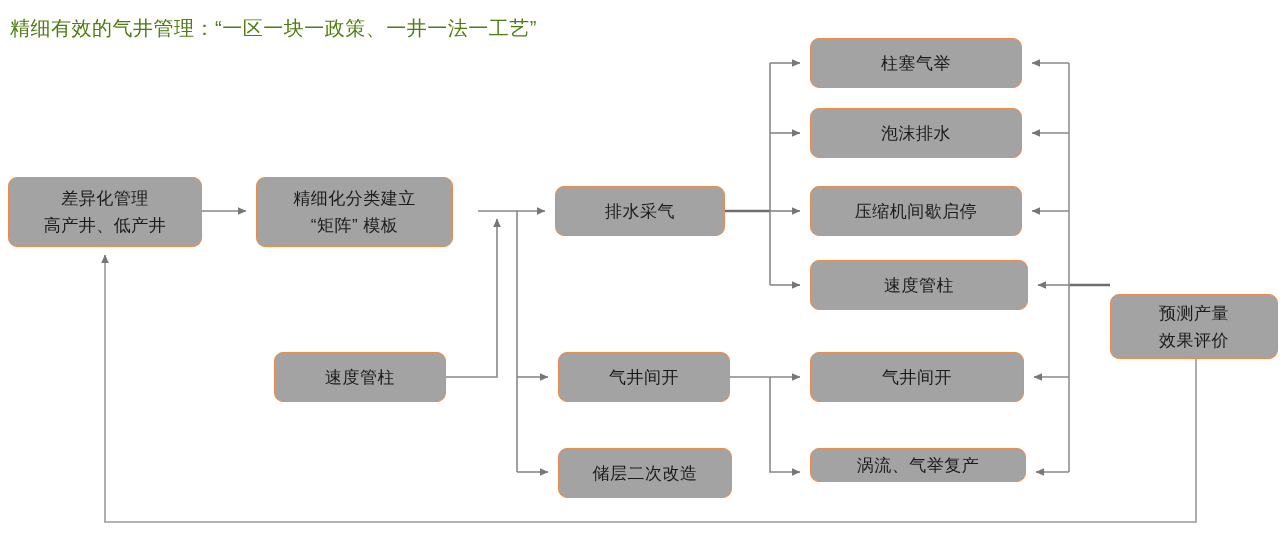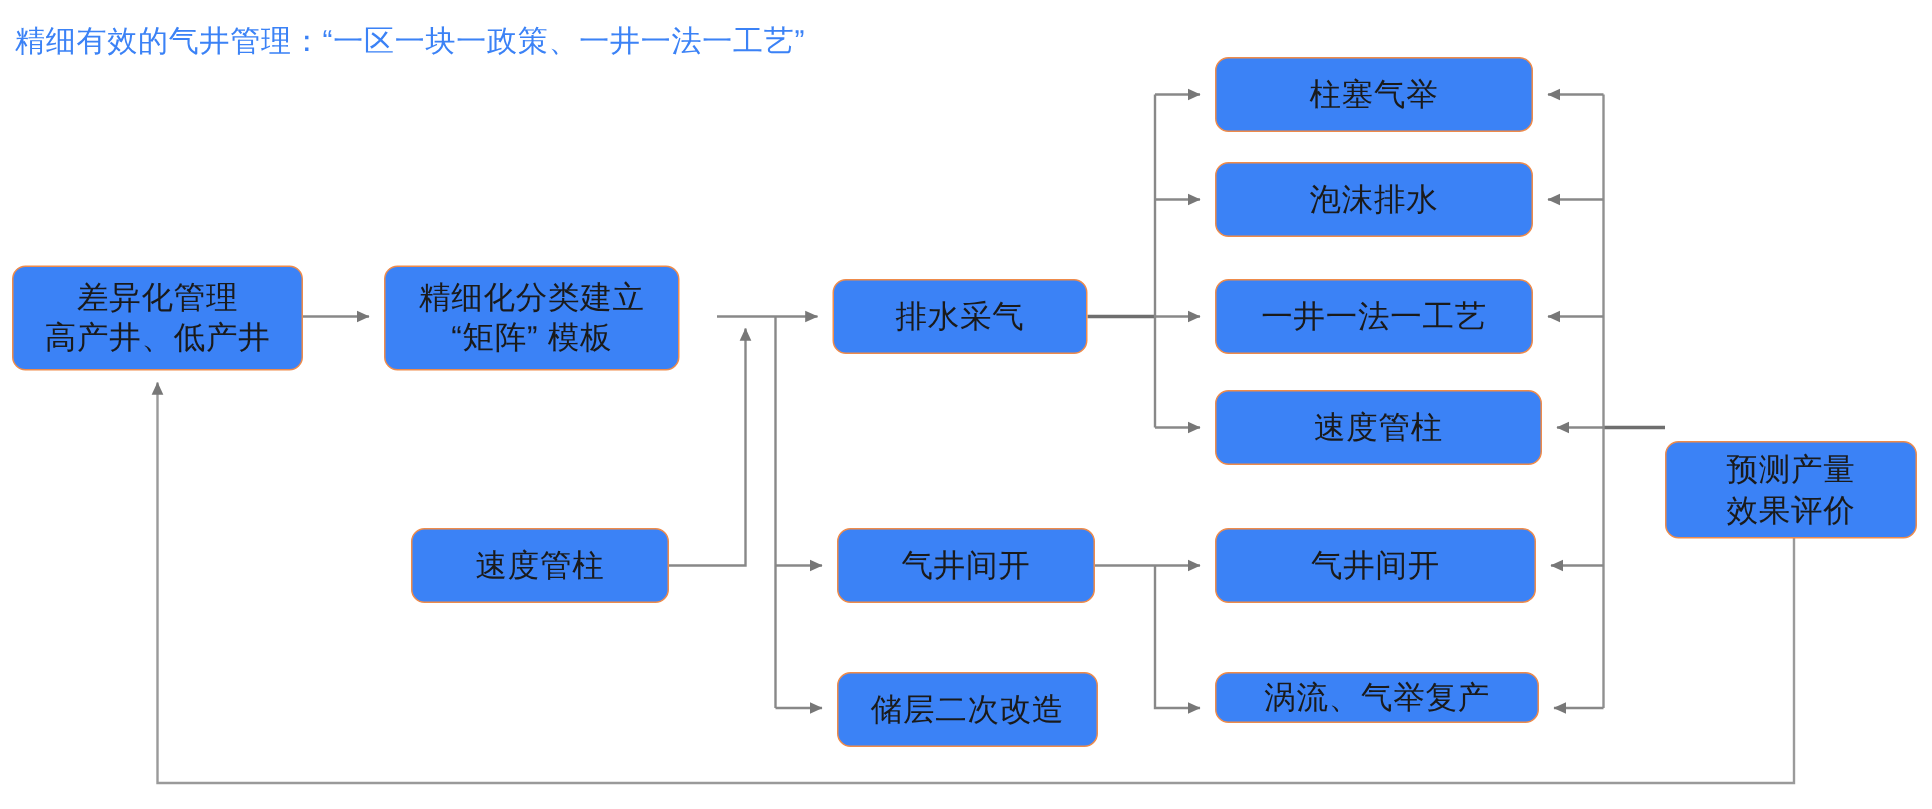--- a/index.html
+++ b/index.html
@@ -14,36 +14,36 @@
     background: #ffffff;
     font-family: "Liberation Sans", "DejaVu Sans", sans-serif;
     overflow: hidden;
   }
   #title {
     position: absolute;
     left: 10px;
     top: 14px;
     font-size: 20px;
     line-height: 28px;
-    color: #3b82f6;
+    color: #4d7c0f;
     white-space: nowrap;
     letter-spacing: 0.5px;
   }
   .node {
     position: absolute;
     box-sizing: border-box;
-    background: #3b82f6;
+    background: #a3a3a3;
     border: 1.4px solid #ef8b4a;
     border-radius: 9px;
     display: flex;
     align-items: center;
     justify-content: center;
     text-align: center;
     color: #1a1a1a;
-    font-size: 21px;
+    font-size: 17px;
     line-height: 27px;
     letter-spacing: 0.5px;
     white-space: pre-line;
   }
   #edges {
     position: absolute;
     left: 0;
     top: 0;
     width: 1288px;
     height: 539px;
@@ -99,21 +99,21 @@
     </g>
   </svg>
 
   <div class="node" style="left:8px;top:177px;width:194px;height:70px;">差异化管理
 高产井、低产井</div>
   <div class="node" style="left:256px;top:177px;width:197px;height:70px;">精细化分类建立
 “矩阵” 模板</div>
   <div class="node" style="left:555px;top:186px;width:170px;height:50px;">排水采气</div>
   <div class="node" style="left:810px;top:38px;width:212px;height:50px;">柱塞气举</div>
   <div class="node" style="left:810px;top:108px;width:212px;height:50px;">泡沫排水</div>
-  <div class="node" style="left:810px;top:186px;width:212px;height:50px;">一井一法一工艺</div>
+  <div class="node" style="left:810px;top:186px;width:212px;height:50px;">压缩机间歇启停</div>
   <div class="node" style="left:810px;top:260px;width:218px;height:50px;">速度管柱</div>
   <div class="node" style="left:1110px;top:250px;width:168px;height:65px;margin-top:44px;">预测产量
 效果评价</div>
   <div class="node" style="left:274px;top:352px;width:172px;height:50px;">速度管柱</div>
   <div class="node" style="left:558px;top:352px;width:172px;height:50px;">气井间开</div>
   <div class="node" style="left:810px;top:352px;width:214px;height:50px;">气井间开</div>
   <div class="node" style="left:558px;top:448px;width:174px;height:50px;">储层二次改造</div>
   <div class="node" style="left:810px;top:448px;width:216px;height:34px;">涡流、气举复产</div>
 
 </div>

